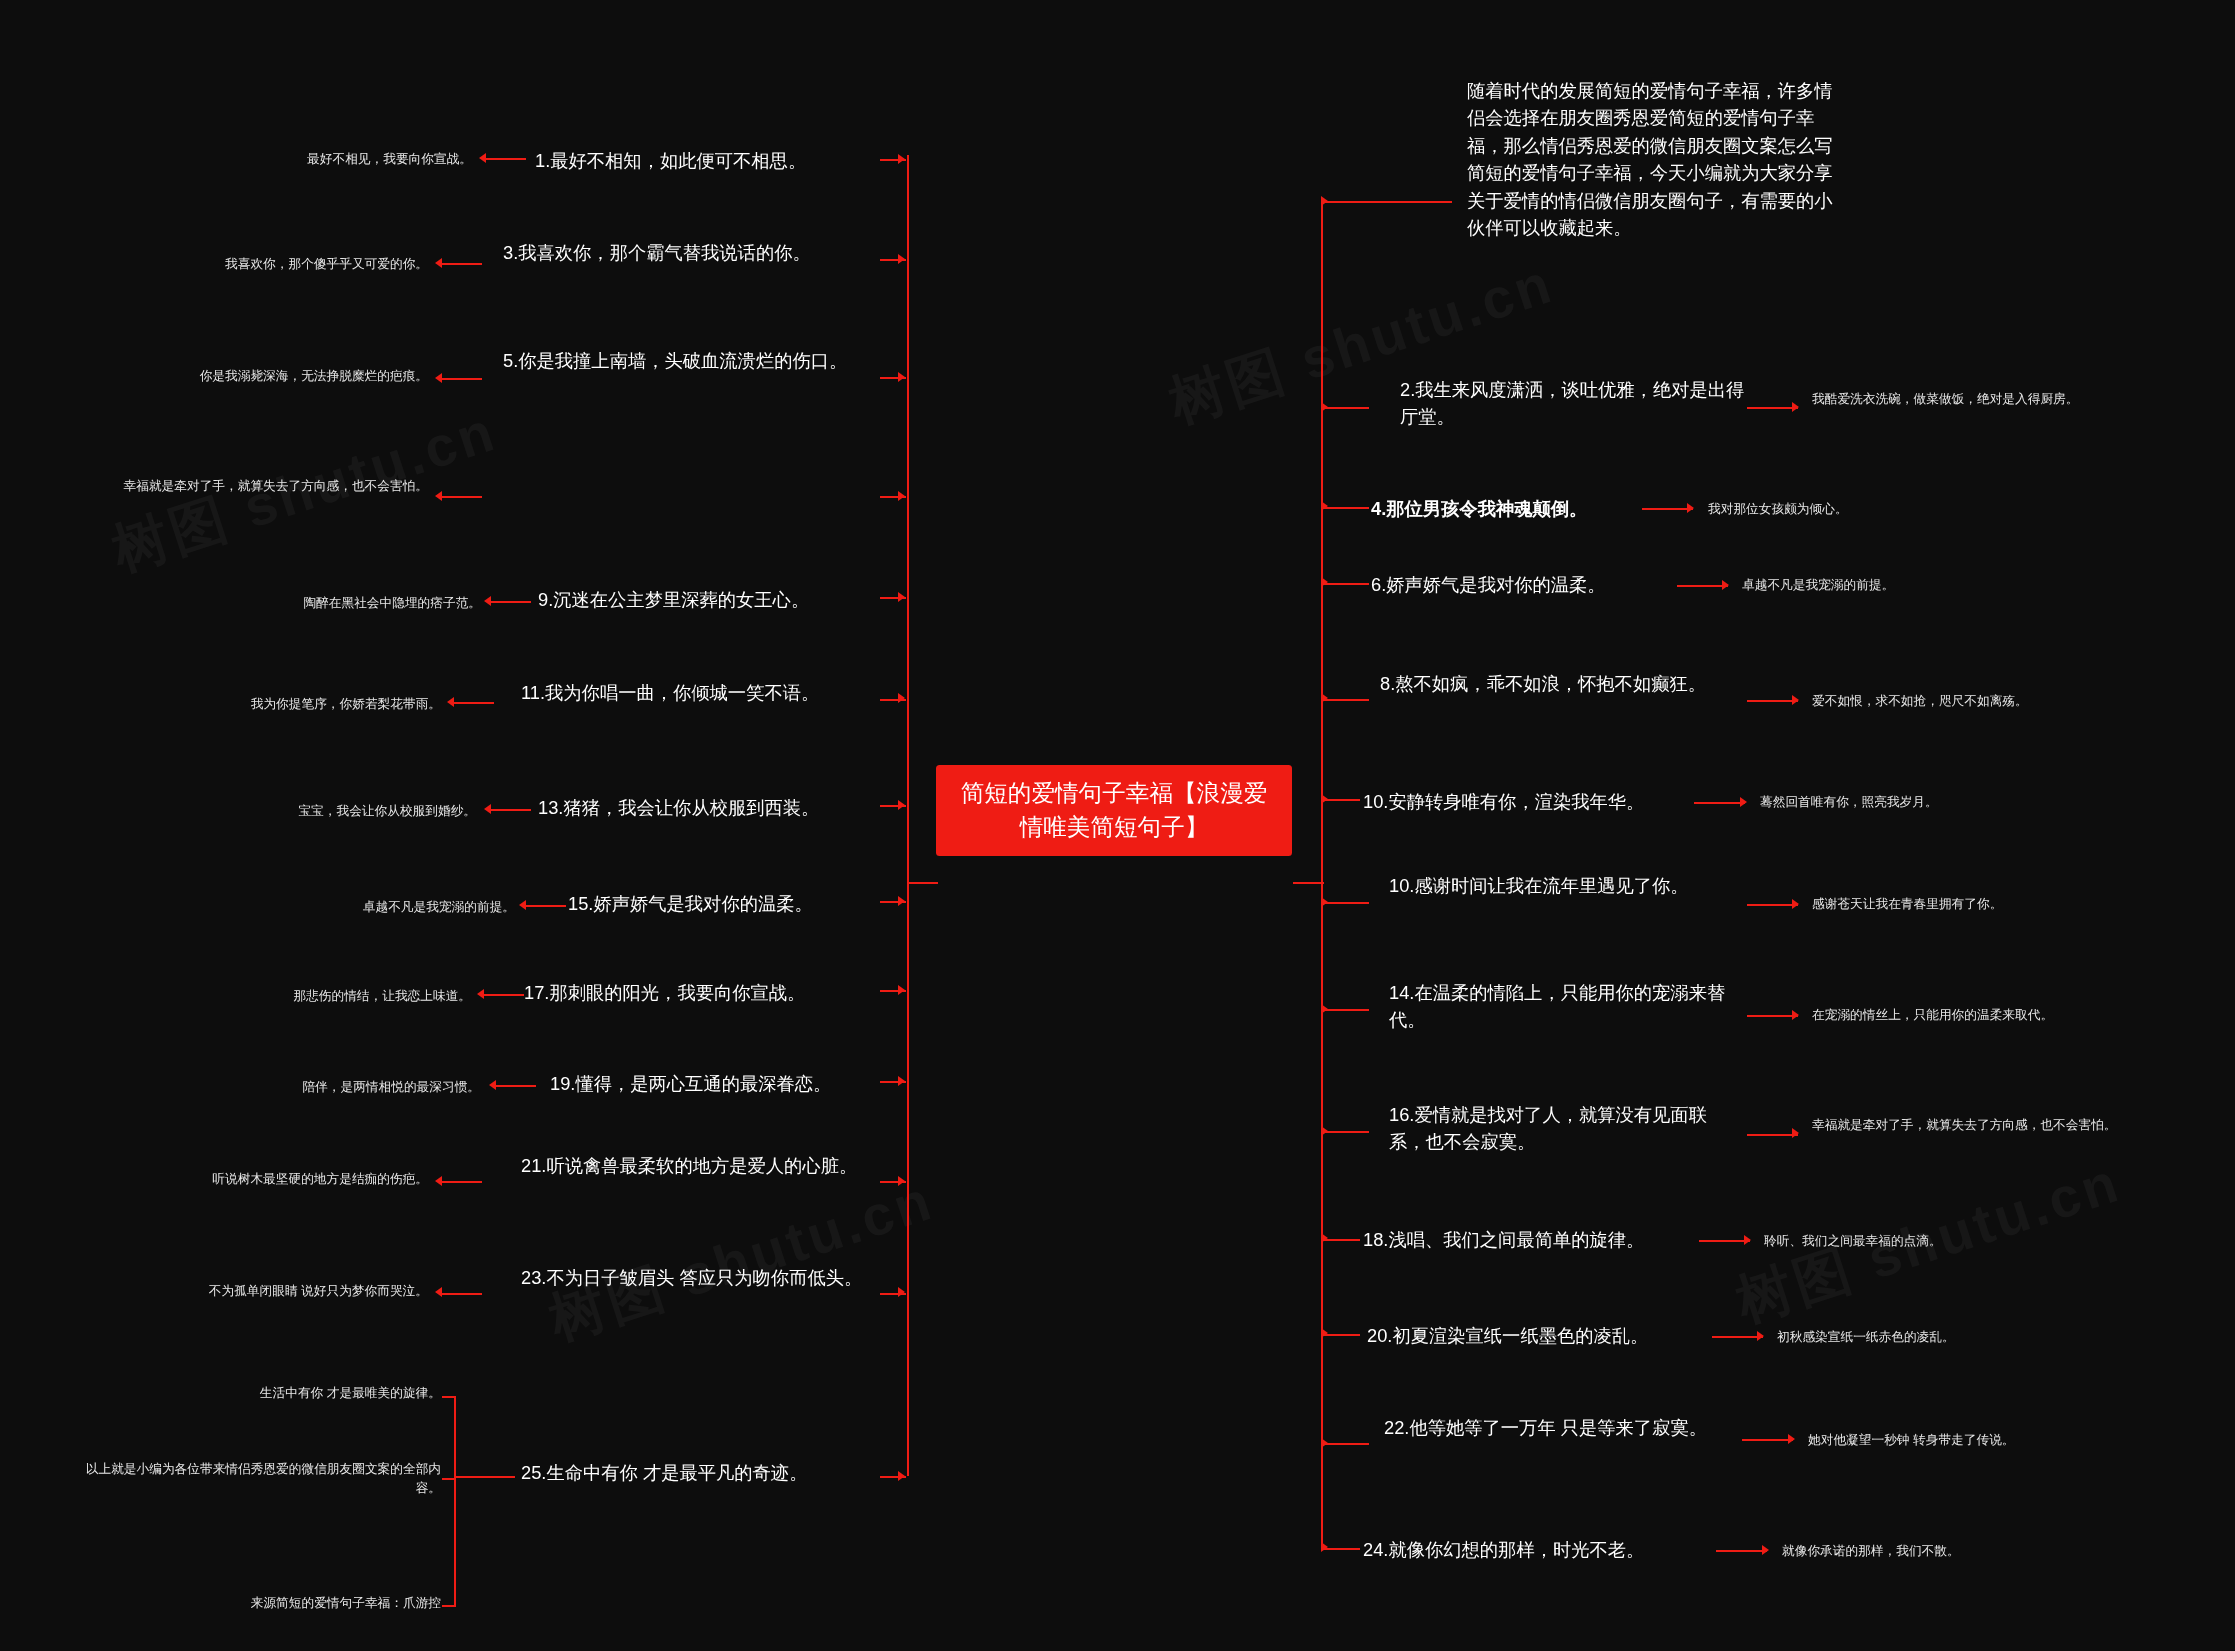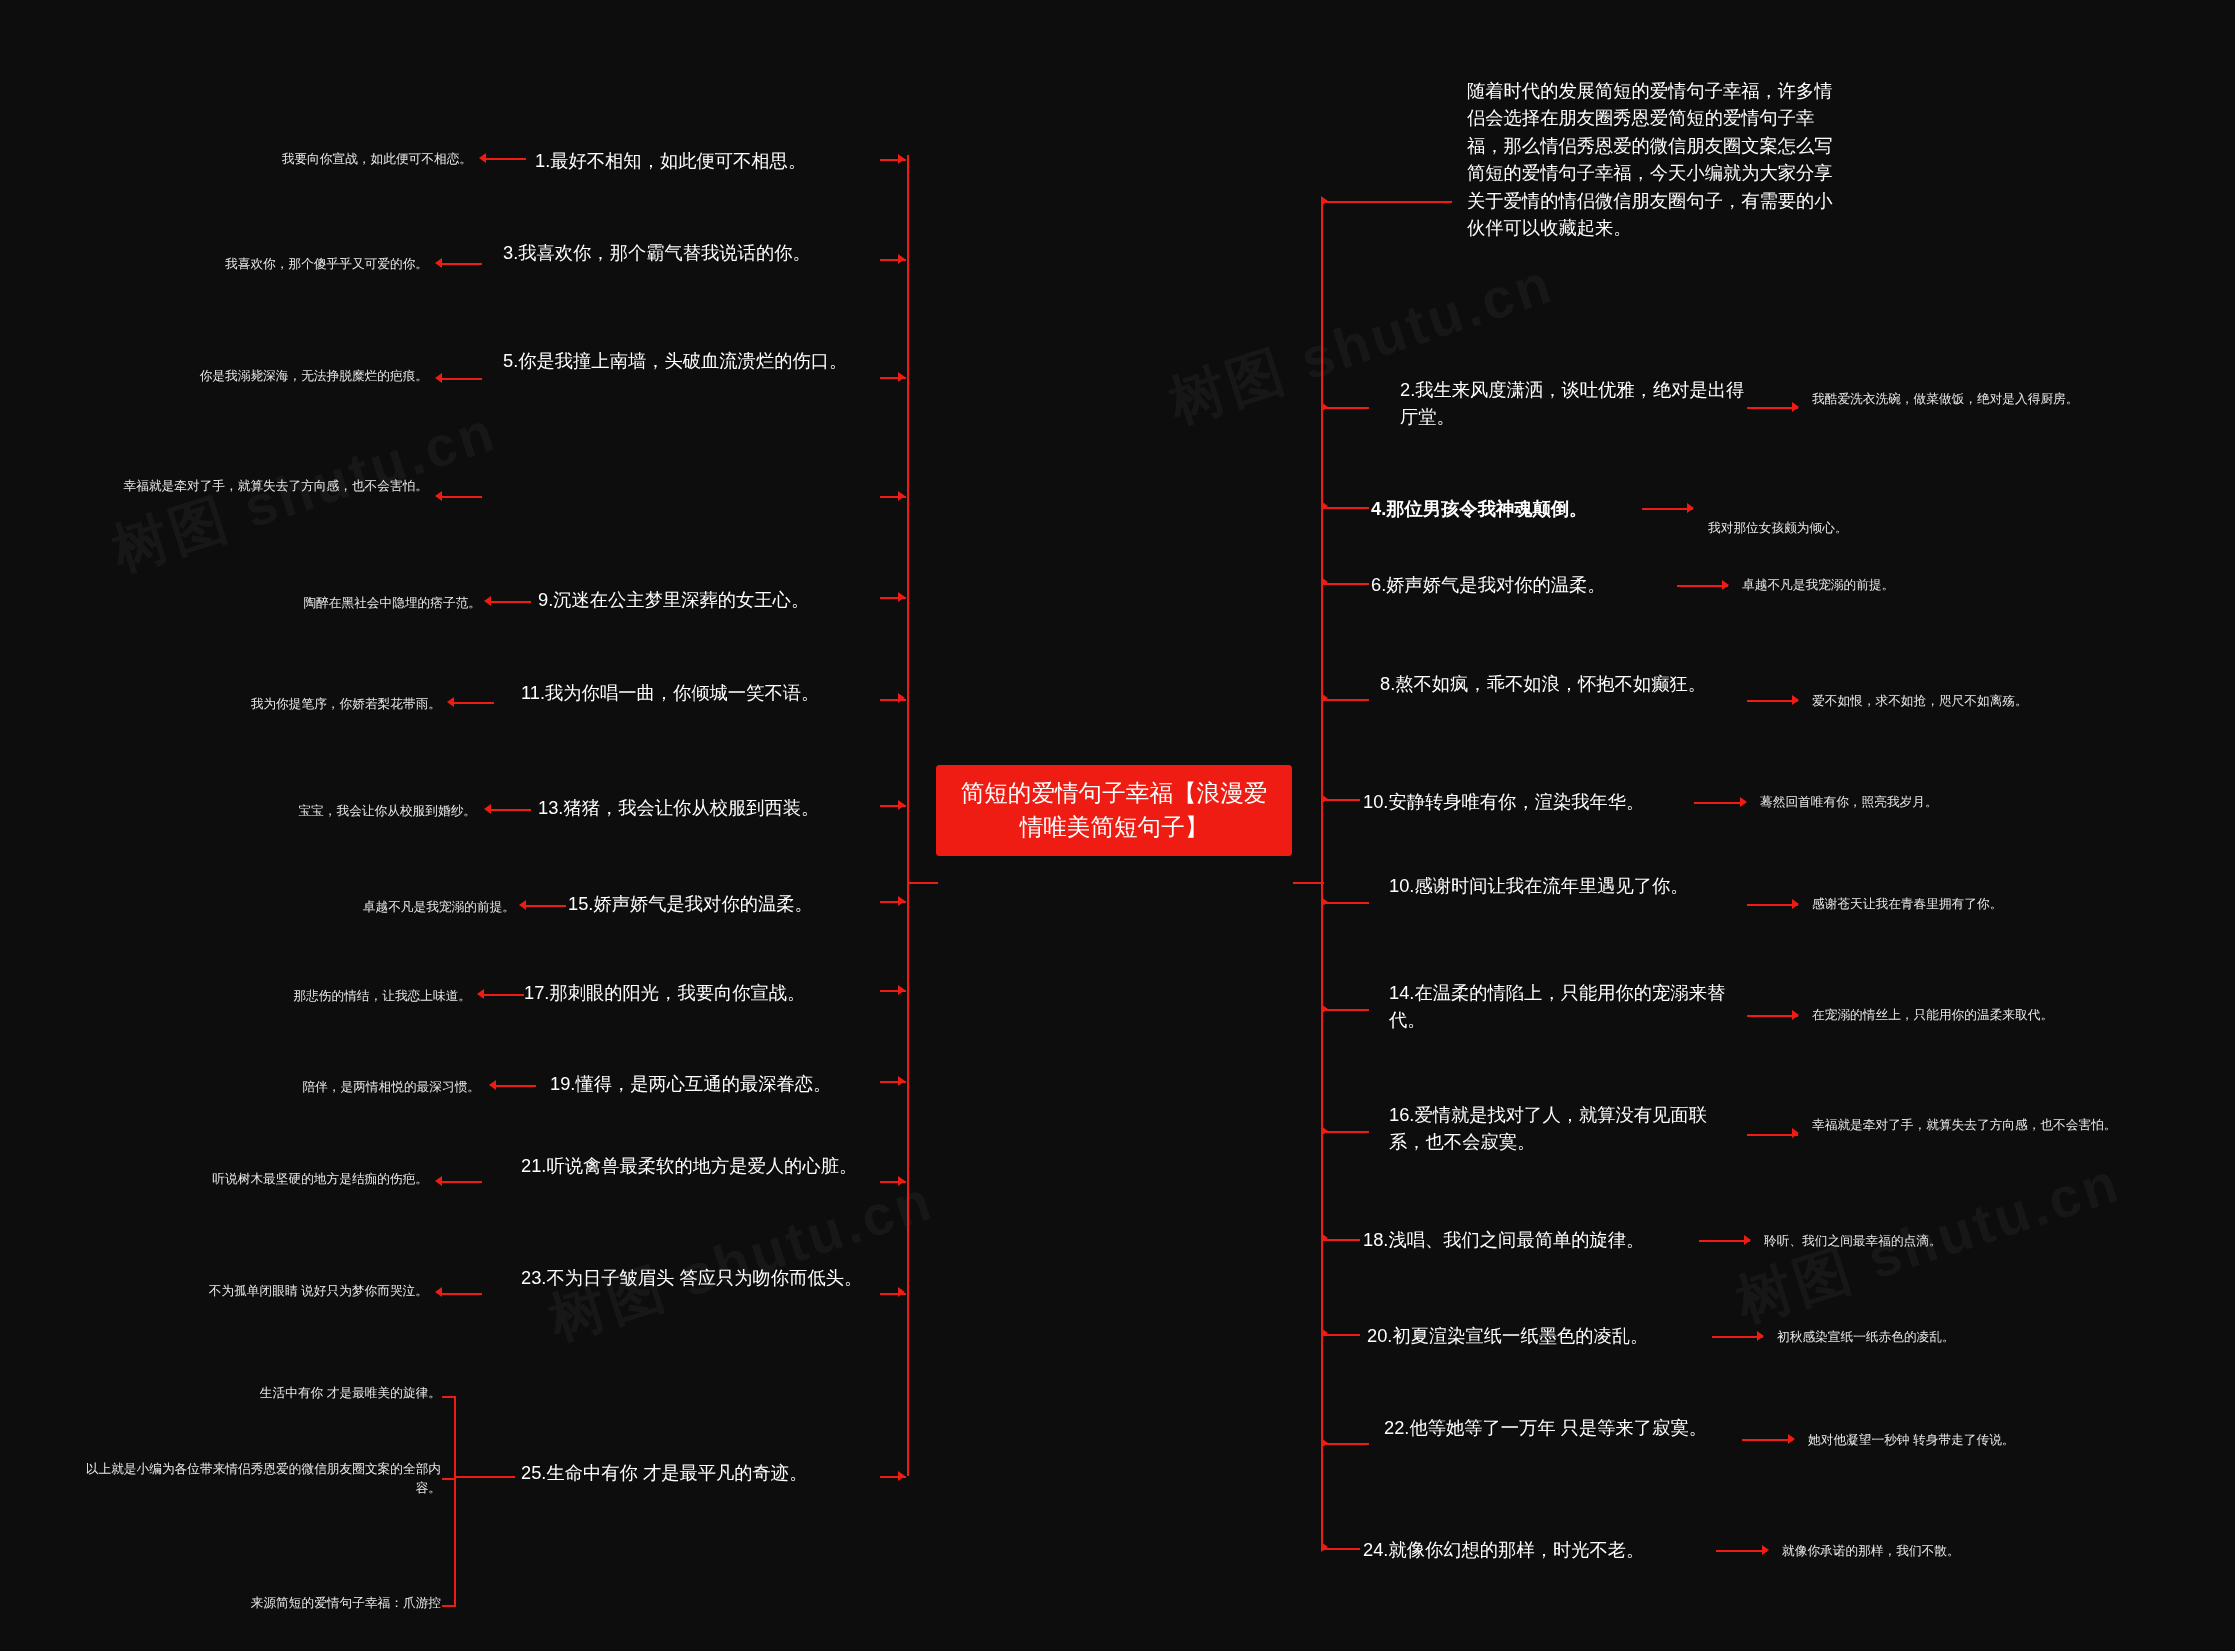--- a/index.html
+++ b/index.html
@@ -123,21 +123,21 @@
   <div class="spine spine-right"></div>
 
   <div class="connector" style="left:907px; top:882px; width:31px;"></div>
   <div class="connector" style="left:1293px; top:882px; width:31px;"></div>
 
   <div class="intro">随着时代的发展简短的爱情句子幸福，许多情侣会选择在朋友圈秀恩爱简短的爱情句子幸福，那么情侣秀恩爱的微信朋友圈文案怎么写简短的爱情句子幸福，今天小编就为大家分享关于爱情的情侣微信朋友圈句子，有需要的小伙伴可以收藏起来。</div>
 
   <div class="node main-left" style="left:535px; top:148px; width:346px;">1.最好不相知，如此便可不相思。</div>
   <div class="connector" style="left:880px; top:159px; width:26px;"></div>
   <div class="arrow arrow-right" style="left:898px; top:154px;"></div>
-  <div class="node sub sub-left" style="left:175px; top:150px; width:297px;">我要向你宣战，如此便可不相恋。</div>
+  <div class="node sub sub-left" style="left:175px; top:150px; width:297px;">最好不相见，我要向你宣战。</div>
   <div class="connector" style="left:484px; top:158px; width:42px;"></div>
   <div class="arrow arrow-left" style="left:479px; top:153px;"></div>
 
   <div class="node main-left" style="left:503px; top:240px; width:349px;">3.我喜欢你，那个霸气替我说话的你。</div>
   <div class="connector" style="left:880px; top:259px; width:26px;"></div>
   <div class="arrow arrow-right" style="left:898px; top:254px;"></div>
   <div class="node sub sub-left" style="left:131px; top:255px; width:297px;">我喜欢你，那个傻乎乎又可爱的你。</div>
   <div class="connector" style="left:440px; top:263px; width:42px;"></div>
   <div class="arrow arrow-left" style="left:435px; top:258px;"></div>
 
@@ -229,21 +229,21 @@
   <div class="node main-right" style="left:1380px; top:377px; width:349px;margin-left:20px;">2.我生来风度潇洒，谈吐优雅，绝对是出得厅堂。</div>
   <div class="connector" style="left:1321px; top:407px; width:48px;"></div>
   <div class="arrow arrow-right" style="left:1321px; top:402px;"></div>
   <div class="node sub sub-right" style="left:1812px; top:390px; width:349px;">我酷爱洗衣洗碗，做菜做饭，绝对是入得厨房。</div>
   <div class="connector" style="left:1747px; top:407px; width:51px;"></div>
   <div class="arrow arrow-right" style="left:1792px; top:402px;"></div>
 
   <div class="node main-right" style="left:1371px; top:496px; width:279px;font-weight:bold;">4.那位男孩令我神魂颠倒。</div>
   <div class="connector" style="left:1321px; top:507px; width:48px;"></div>
   <div class="arrow arrow-right" style="left:1321px; top:501px;"></div>
-  <div class="node sub sub-right" style="left:1708px; top:500px; width:279px;margin-top:19px;">我对那位女孩颇为倾心。</div>
+  <div class="node sub sub-right" style="left:1708px; top:500px; width:279px;">我对那位女孩颇为倾心。</div>
   <div class="connector" style="left:1642px; top:508px; width:51px;"></div>
   <div class="arrow arrow-right" style="left:1687px; top:503px;"></div>
 
   <div class="node main-right" style="left:1371px; top:572px; width:306px;">6.娇声娇气是我对你的温柔。</div>
   <div class="connector" style="left:1321px; top:583px; width:48px;"></div>
   <div class="arrow arrow-right" style="left:1321px; top:577px;"></div>
   <div class="node sub sub-right" style="left:1742px; top:576px; width:297px;">卓越不凡是我宠溺的前提。</div>
   <div class="connector" style="left:1677px; top:585px; width:51px;"></div>
   <div class="arrow arrow-right" style="left:1722px; top:580px;"></div>
 

